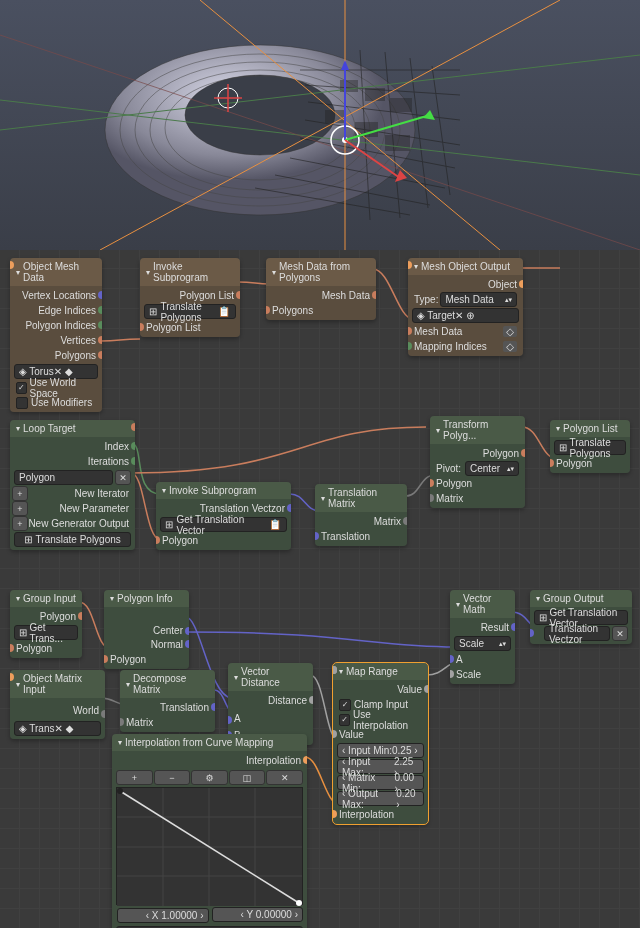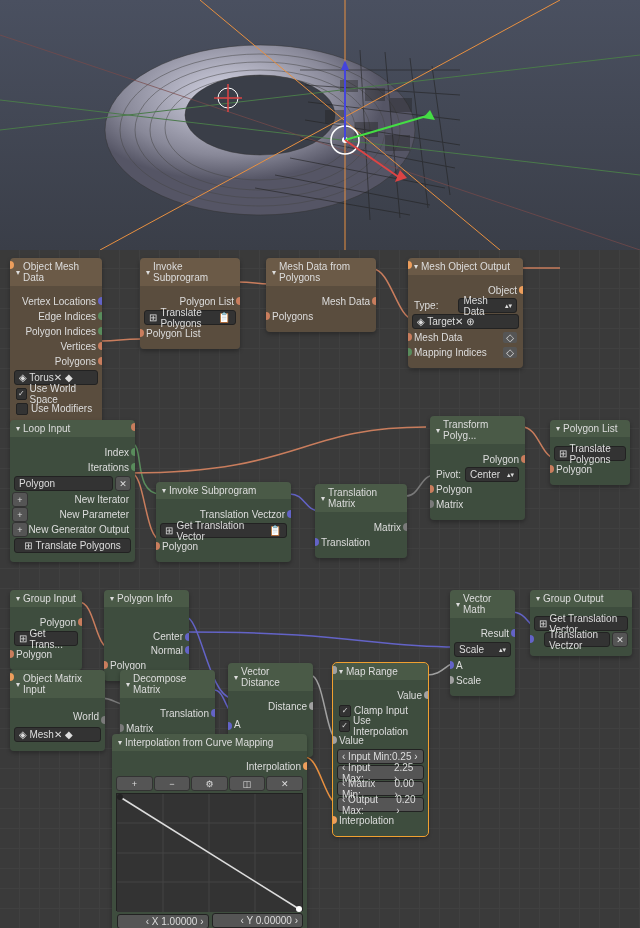--- a/index.html
+++ b/index.html
@@ -3,21 +3,21 @@
 <meta charset="utf-8">
 <style>
 *{margin:0;padding:0;box-sizing:border-box;font-family:Arial,sans-serif;font-size:10px;color:#ddd}
 body{background:#4a4a4a;width:640px;height:928px;overflow:hidden;position:relative}
 .viewport{width:640px;height:250px;background:linear-gradient(180deg,#4a5060 0%,#3a3e48 100%);position:relative;overflow:hidden}
 .torus{position:absolute;left:100px;top:10px;width:360px;height:230px}
 .node-editor{width:640px;height:678px;position:relative;background:#3a3a3a;background-image:repeating-linear-gradient(0deg,transparent,transparent 19px,#404040 19px,#404040 20px),repeating-linear-gradient(90deg,transparent,transparent 19px,#404040 19px,#404040 20px)}
 .node{position:absolute;border-radius:4px;overflow:hidden;box-shadow:0 2px 4px rgba(0,0,0,0.3)}
 .node-header{padding:3px 6px;font-size:10px;display:flex;align-items:center;gap:3px}
 .node-header .tri{font-size:8px}
-.node-body{padding:8px 0}
+.node-body{padding:2px 0}
 .socket-row{display:flex;align-items:center;padding:1px 6px;font-size:9px;height:15px;position:relative}
 .socket-row.out{justify-content:flex-end}
 .socket{width:8px;height:8px;border-radius:50%;position:absolute;top:3px}
 .socket.in{left:-4px}
 .socket.out{right:-4px}
 .s-geo{background:#c97d5d}
 .s-vec{background:#6363c7}
 .s-val{background:#a1a1a1}
 .s-obj{background:#ed9e5c}
 .s-int{background:#598c5c}
@@ -205,21 +205,21 @@
 <div class="node brown" style="left:408px;top:8px;width:115px">
 <div class="node-header">
         <span class="tri">▾</span>
         <span>Mesh Object Output</span>
       </div>
 <div class="node-body">
 <div class="socket-row out">
           <span>Object</span>
           <span class="socket out s-obj"></span>
         </div>
-<div class="socket-row" style="gap:20px">
+<div class="socket-row" style="gap:2px">
           <span>Type:</span>
           <div class="sel">
             <span>Mesh Data</span>
             <span class="arrows">▴▾</span>
           </div>
         </div>
 <div class="field">
           <span>◈ <span>Target</span></span>
           <span>✕ ⊕</span>
           <span class="socket in s-obj"></span>
@@ -233,21 +233,21 @@
           <span class="socket in s-int"></span>
           <span>Mapping Indices</span>
           <span style="margin-left:auto;background:#555;border-radius:2px;padding:0 3px">◇</span>
         </div>
 </div>
     </div>
 
 <div class="node green" style="left:10px;top:170px;width:125px">
 <div class="node-header">
         <span class="tri">▾</span>
-        <span>Loop Input</span>
+        <span>Loop Target</span>
       </div>
 <div class="node-body">
 <div class="socket-row out">
           <span>Index</span>
           <span class="socket out s-int"></span>
         </div>
 <div class="socket-row out">
           <span>Iterations</span>
           <span class="socket out s-int"></span>
         </div>
@@ -454,21 +454,21 @@
 <div class="node-header">
         <span class="tri">▾</span>
         <span>Object Matrix Input</span>
       </div>
 <div class="node-body">
 <div class="socket-row out" style="height:20px;align-items:center">
           <span>World</span>
           <span class="socket out s-mat" style="top:10px"></span>
         </div>
 <div class="field">
-          <span>◈ <span>Mesh</span></span>
+          <span>◈ <span>Trans</span></span>
           <span>✕ ◆</span>
           <span class="socket in s-obj"></span>
         </div>
 </div>
     </div>
 
 <div class="node green" style="left:120px;top:420px;width:95px">
 <div class="node-header">
         <span class="tri">▾</span>
         <span>Decompose Matrix</span>

